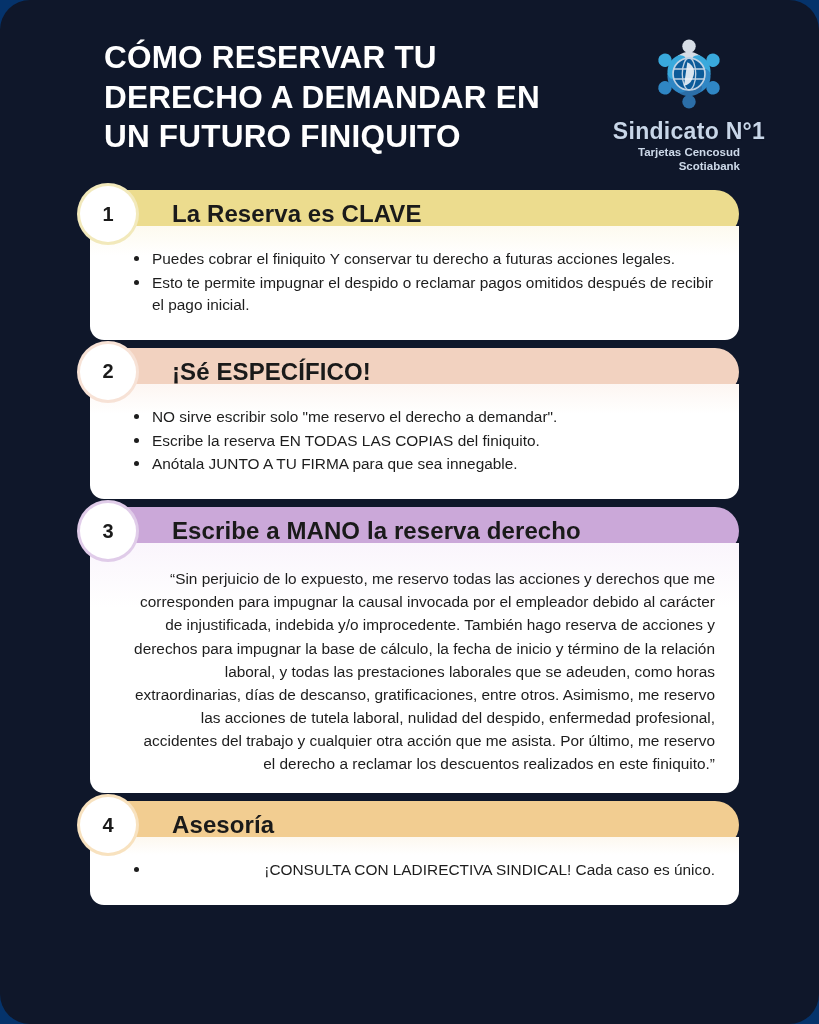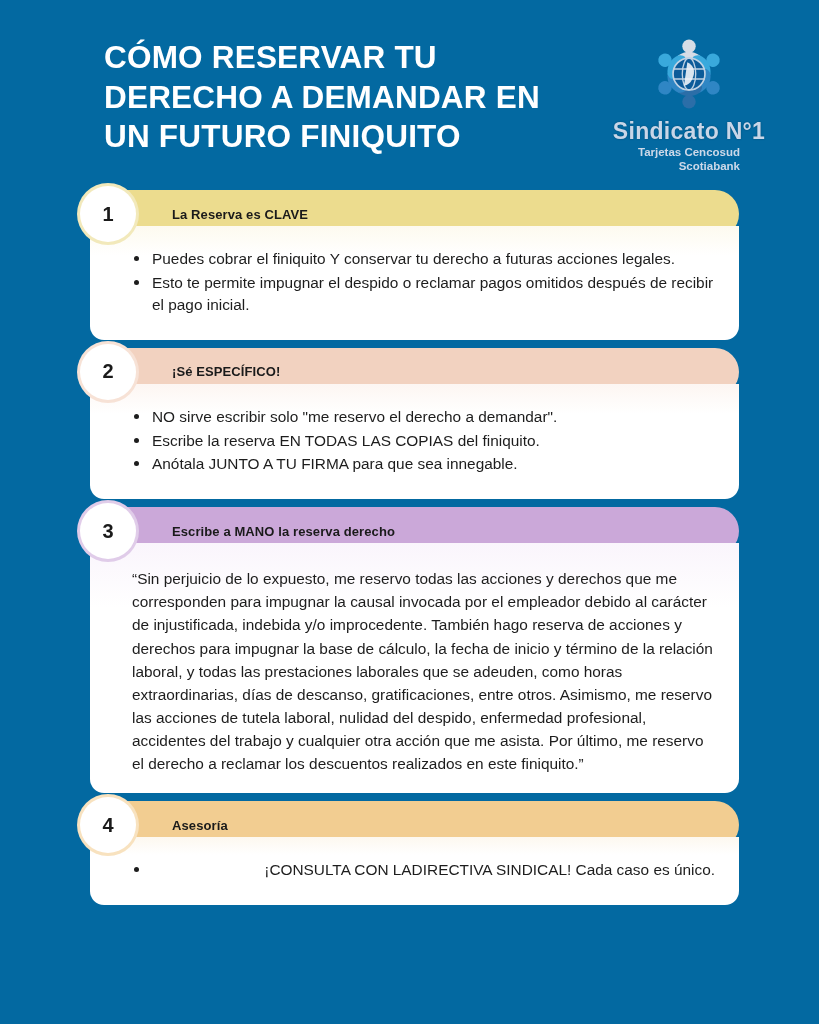--- a/index.html
+++ b/index.html
@@ -5,21 +5,22 @@
   * { margin:0; padding:0; box-sizing:border-box; }
   html, body {
     width:819px; height:1024px;
     background:#05336b;
     font-family:"Liberation Sans", sans-serif;
     overflow:hidden;
   }
   .poster {
     position:relative;
     width:819px; height:1024px;
-    background:#0369a1;
+    background:#0f172a;
+    border-radius:30px;
   }
 
   
   .top {
     position:relative;
     display:flex;
     align-items:flex-start;
     padding:28px 30px 0 30px;
     height:190px;
   }
@@ -70,21 +71,21 @@
   .sec-head {
     position:relative;
     margin-left:26px;
     height:48px;
     border-radius:9px 24px 24px 9px;
     display:flex;
     align-items:center;
   }
   .sec-head-title {
     margin-left:66px;
-    font-size:13px;
+    font-size:24px;
     font-weight:bold;
     color:#1a1a1a;
     letter-spacing:0.1px;
   }
 
   .badge {
     position:absolute;
     left:-26px; top:-4px;
     width:56px; height:56px;
     border-radius:50%;
@@ -122,21 +123,21 @@
     position:absolute;
     left:2px; top:8px;
     width:5px; height:5px;
     border-radius:50%;
     background:#1d1d1d;
   }
   .quote {
     font-size:15.4px;
     line-height:1.5;
     color:#1d1d1d;
-    text-align:left;
+    text-align:right;
   }
 
   
   .s1 .sec-head { background:#ecdc8e; }
   .s1 .badge { box-shadow:0 0 0 3px #f2e9bb; }
   .s1 .sec-body { background:linear-gradient(#fdfaef, #ffffff 26%); }
 
   .s2 .sec-head { background:#f2d2c0; }
   .s2 .badge { box-shadow:0 0 0 3px #f7e2d6; }
   .s2 .sec-body { background:linear-gradient(#fdf6f2, #ffffff 26%); }

